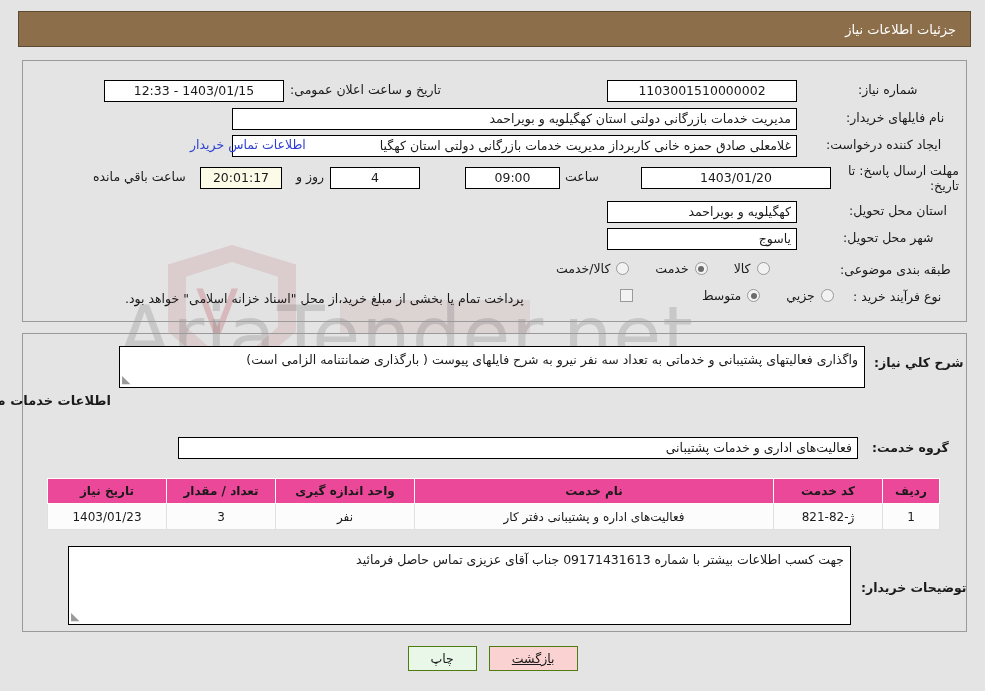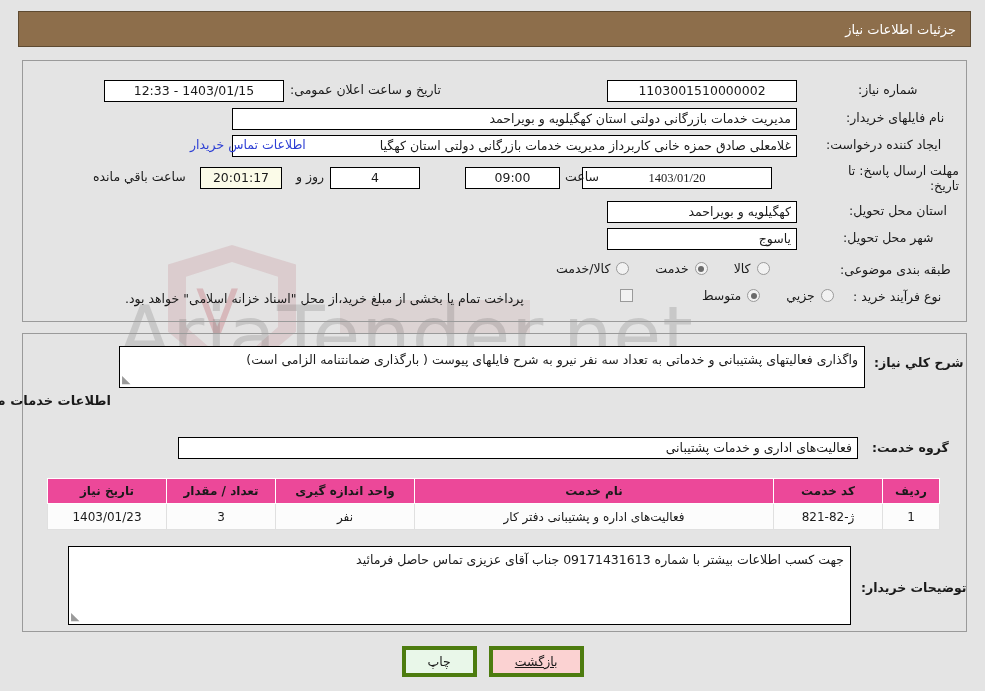--- a/index.html
+++ b/index.html
@@ -251,21 +251,21 @@
   .btnbar {
     position: absolute;
     left: 0; top: 646px;
     width: 985px;
     display: flex;
     justify-content: center;
     gap: 12px;
     z-index: 6;
   }
   .btn {
-    border: 4px solid #4d7c0f;
+    border: 1px solid #4d7c0f;
     font-size: 12.5px;
     color: #1a1a1a;
     padding: 4px 22px;
     cursor: pointer;
     font-family: "DejaVu Sans", "Liberation Sans", sans-serif;
   }
   .btn-print { background: #e9f7e9; }
   .btn-back  { background: #fbd2d2; text-decoration: underline; }
 </style>
 </head>
@@ -314,21 +314,21 @@
   <div class="frow" style="left:232px; top:135px;">
     <span class="fld right" style="width:565px;">غلامعلی صادق حمزه خانی کاربرداز مدیریت خدمات بازرگانی دولتی استان کهگیا</span>
   </div>
   <div class="frow" style="left:190px; top:137px;">
     <span class="linktext">اطلاعات تماس خریدار</span>
   </div>
 
   <div class="frow" style="left:829px; top:163px; width:130px; justify-content:flex-start;">
     <span class="lbl2">مهلت ارسال پاسخ: تا تاریخ:</span>
   </div>
-  <div class="frow" style="left:582px; top:167px;font-family:Liberation Serif, serif;">
+  <div class="frow" style="left:641px; top:167px;">
     <span class="fld center" style="width:190px;">1403/01/20</span>
   </div>
   <div class="frow" style="left:565px; top:169px;">
     <span class="plain">ساعت</span>
   </div>
   <div class="frow" style="left:465px; top:167px;">
     <span class="fld center" style="width:95px;">09:00</span>
   </div>
   <div class="frow" style="left:330px; top:167px;">
     <span class="fld center" style="width:90px;">4</span>

